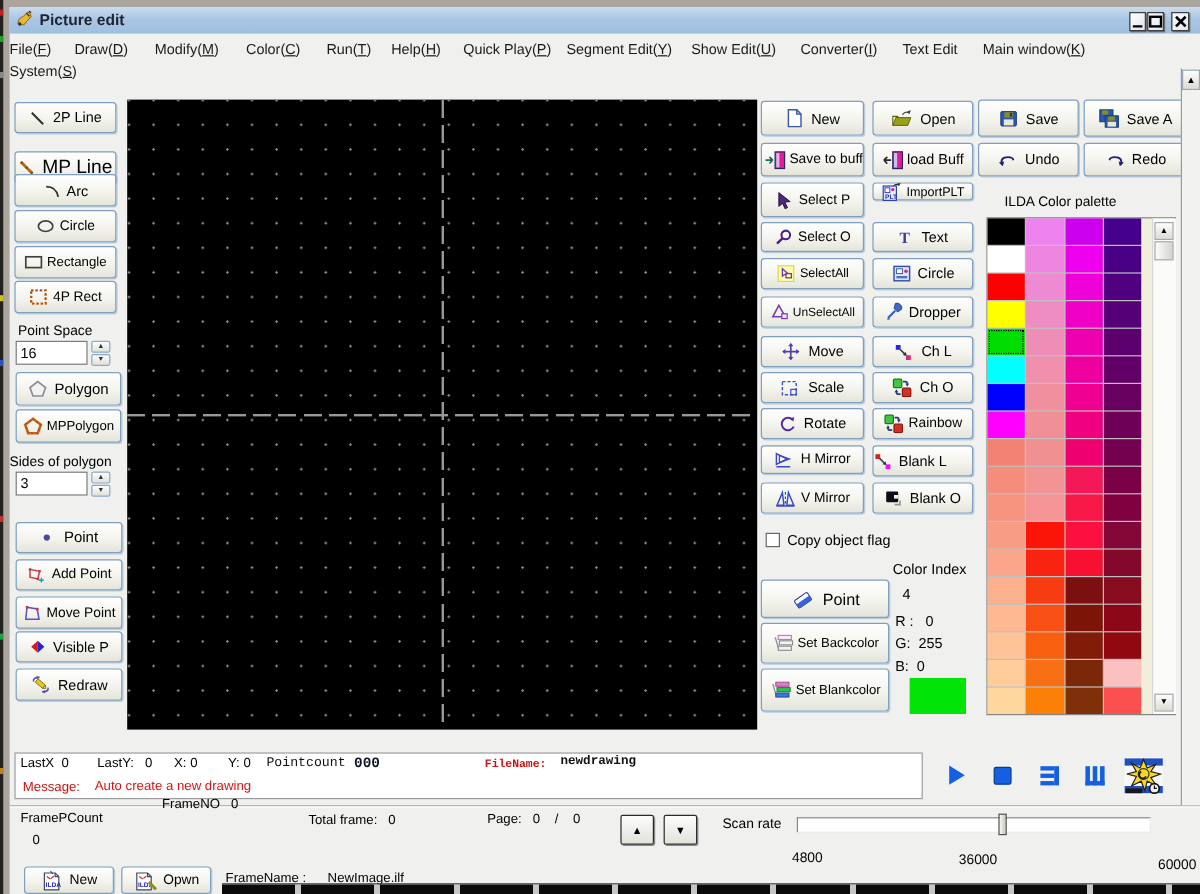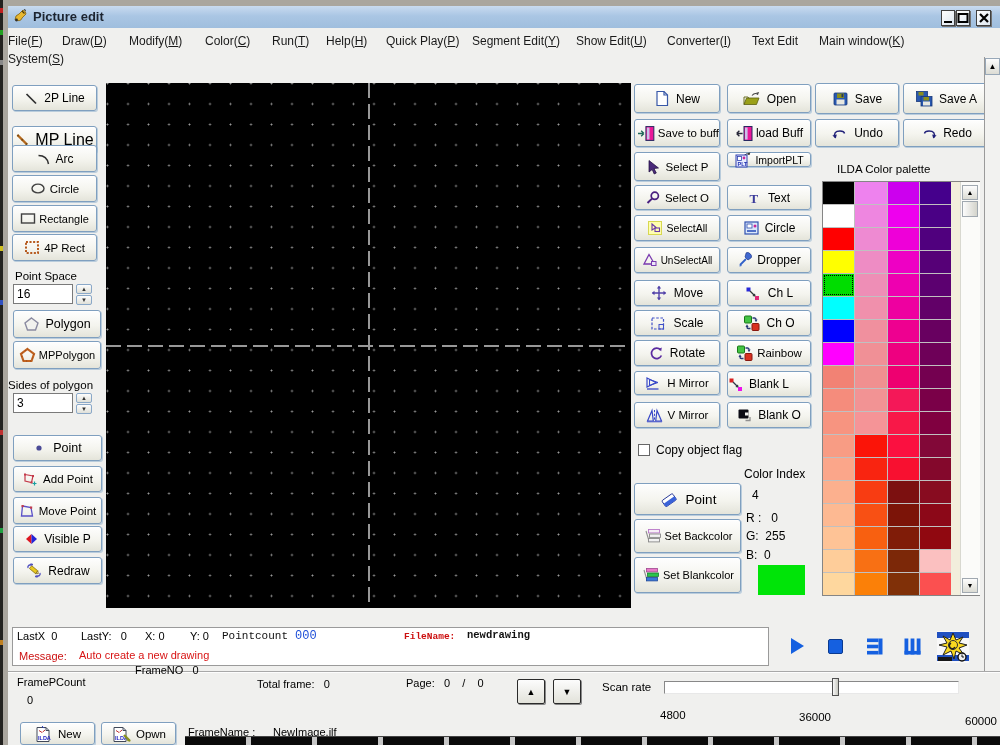--- a/index.html
+++ b/index.html
@@ -501,21 +501,21 @@
     <div style="position:absolute;left:139px;top:396px;width:16px;height:15px;background:linear-gradient(180deg,#fdfdfd,#dcdcd4);border:1px solid #a0a8b0;display:flex;align-items:center;justify-content:center;">
       <span style="font-size:7px;color:#000;line-height:1">▼</span>
     </div>
   </div>
 <div style="position:absolute;left:12px;top:627px;width:757px;height:39px;background:#fff;border:1px solid #9a9a9a;"></div>
 <div style="position:absolute;font-size:11px;color:#000;left:17px;top:630px;">LastX&nbsp; 0</div>
 <div style="position:absolute;font-size:11px;color:#000;left:81px;top:630px;">LastY:&nbsp;&nbsp; 0</div>
 <div style="position:absolute;font-size:11px;color:#000;left:145px;top:630px;">X: 0</div>
 <div style="position:absolute;font-size:11px;color:#000;left:190px;top:630px;">Y: 0</div>
 <div style="position:absolute;left:222px;top:630px;font-size:11px;font-family:'Liberation Mono',monospace;color:#101010;">Pointcount</div>
-<div style="position:absolute;left:295px;top:629px;font-size:12px;font-weight:normal;font-family:'Liberation Mono',monospace;color:#1d4ed8;text-align:right;">000</div>
+<div style="position:absolute;left:295px;top:629px;font-size:12px;font-weight:bold;font-family:'Liberation Mono',monospace;color:#0f172a;text-align:right;">000</div>
 <div style="position:absolute;left:404px;top:631px;font-size:9.5px;font-weight:bold;font-family:'Liberation Mono',monospace;color:#cc1010;">FileName:</div>
 <div style="position:absolute;left:467px;top:629px;font-size:10.5px;font-weight:bold;font-family:'Liberation Mono',monospace;color:#101010;">newdrawing</div>
 <div style="position:absolute;left:19px;top:650px;font-size:11px;color:#cc1010;">Message:</div>
 <div style="position:absolute;left:79px;top:649px;font-size:11px;color:#d81414;">Auto create a new drawing</div>
 <div style="position:absolute;left:789px;top:636px;"><svg width="17" height="20" viewBox="0 0 17 20">
       <polygon points="2,2 15,10 2,18" fill="#1560e0"></polygon>
     </svg></div>
 <div style="position:absolute;left:827px;top:638px;"><svg width="17" height="17" viewBox="0 0 17 17">
       <rect x="1.5" y="1.5" width="14" height="14" rx="1.5" fill="#1560e0" stroke="#0a3a90" stroke-width="1"></rect>
     </svg></div>

